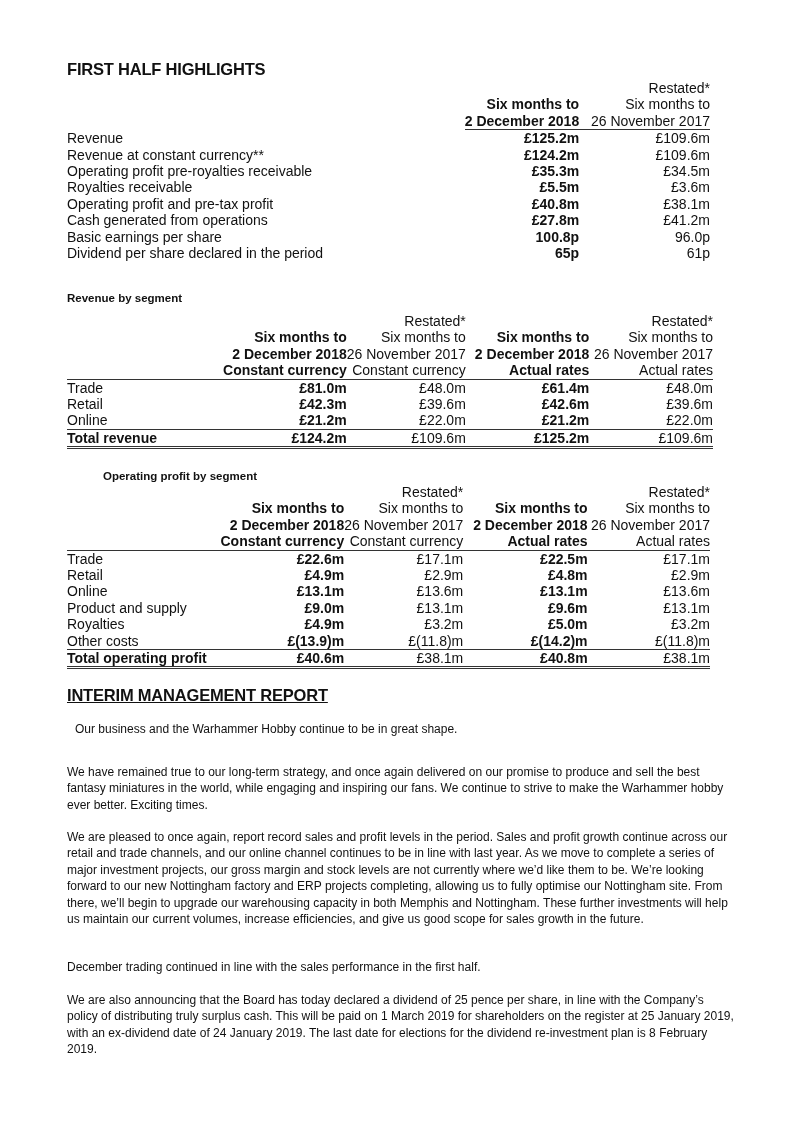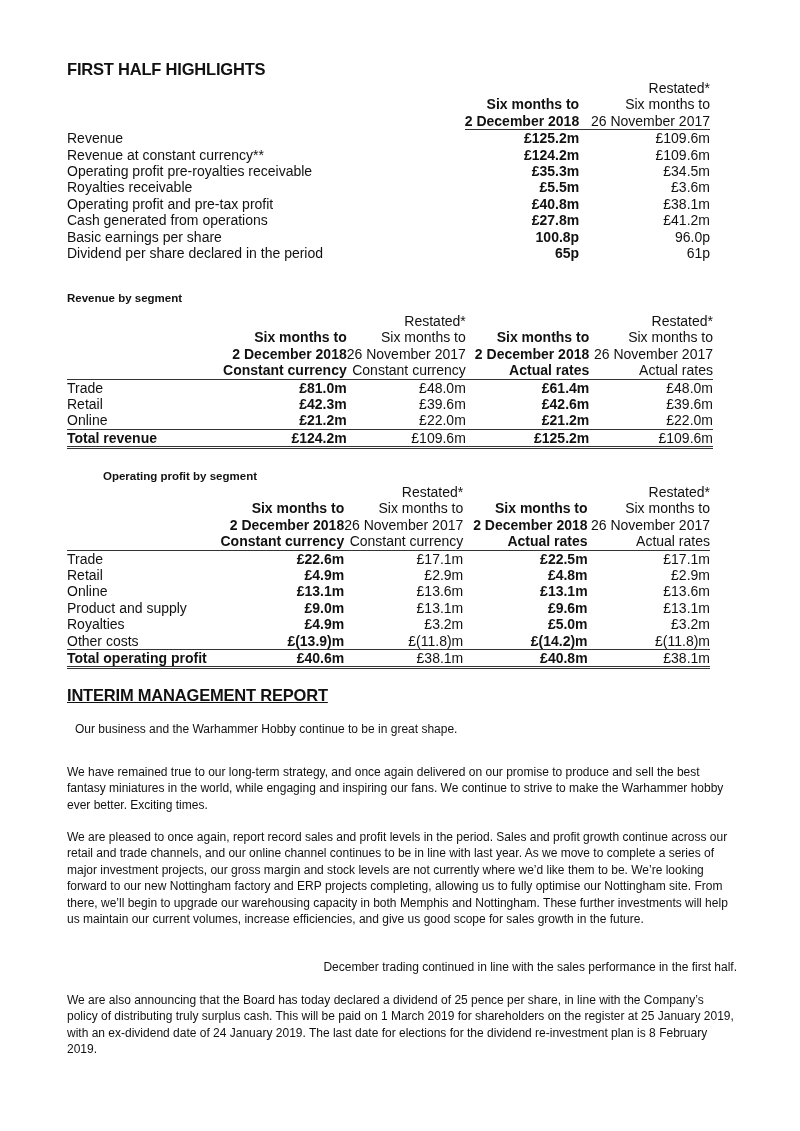--- a/index.html
+++ b/index.html
@@ -251,14 +251,14 @@
         <td class="c3 num">£40.8m</td>
         <td class="c4 num reg">£38.1m</td>
       </tr>
 </tbody>
   </table>
 
 <div class="h1" style="top:686px;text-decoration:underline;">INTERIM MANAGEMENT REPORT</div>
 <p class="para" style="top:713px; margin:8px;">Our business and the Warhammer Hobby continue to be in great shape.</p>
 <p class="para" style="top:764px; margin:0;">We have remained true to our long-term strategy, and once again delivered on our promise to produce and sell the best fantasy miniatures in the world, while engaging and inspiring our fans. We continue to strive to make the Warhammer hobby ever better. Exciting times.</p>
 <p class="para" style="top:829px; margin:0;">We are pleased to once again, report record sales and profit levels in the period. Sales and profit growth continue across our retail and trade channels, and our online channel continues to be in line with last year. As we move to complete a series of major investment projects, our gross margin and stock levels are not currently where we’d like them to be. We’re looking forward to our new Nottingham factory and ERP projects completing, allowing us to fully optimise our Nottingham site. From there, we’ll begin to upgrade our warehousing capacity in both Memphis and Nottingham. These further investments will help us maintain our current volumes, increase efficiencies, and give us good scope for sales growth in the future.</p>
-<p class="para" style="top:959px; margin:0;text-align:right;">December trading continued in line with the sales performance in the first half.</p>
+<p class="para" style="top:959px; margin:0;">December trading continued in line with the sales performance in the first half.</p>
 <p class="para" style="top:992px; margin:0;">We are also announcing that the Board has today declared a dividend of 25 pence per share, in line with the Company’s policy of distributing truly surplus cash. This will be paid on 1 March 2019 for shareholders on the register at 25 January 2019, with an ex-dividend date of 24 January 2019. The last date for elections for the dividend re-investment plan is 8 February 2019.</p>
 
 </body></html>

